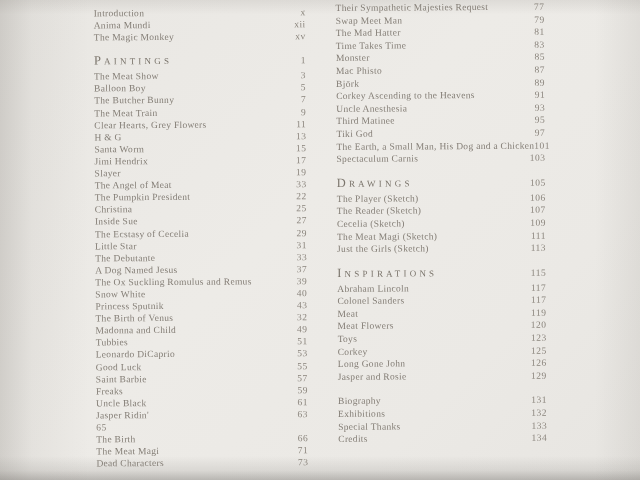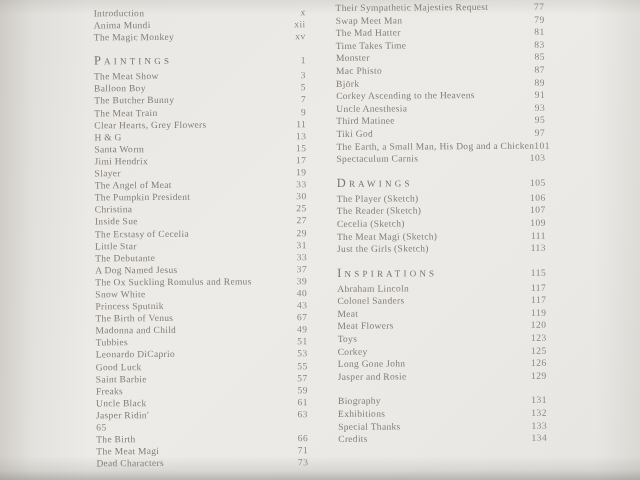--- a/index.html
+++ b/index.html
@@ -97,21 +97,21 @@
         <div class="row">
           <span class="label">Slayer</span>
           <span class="num">19</span>
         </div>
         <div class="row">
           <span class="label">The Angel of Meat</span>
           <span class="num">33</span>
         </div>
         <div class="row">
           <span class="label">The Pumpkin President</span>
-          <span class="num">30</span>
+          <span class="num">22</span>
         </div>
         <div class="row">
           <span class="label">Christina</span>
           <span class="num">25</span>
         </div>
         <div class="row">
           <span class="label">Inside Sue</span>
           <span class="num">27</span>
         </div>
         <div class="row">
@@ -137,21 +137,21 @@
         <div class="row">
           <span class="label">Snow White</span>
           <span class="num">40</span>
         </div>
         <div class="row">
           <span class="label">Princess Sputnik</span>
           <span class="num">43</span>
         </div>
         <div class="row">
           <span class="label">The Birth of Venus</span>
-          <span class="num">67</span>
+          <span class="num">32</span>
         </div>
         <div class="row">
           <span class="label">Madonna and Child</span>
           <span class="num">49</span>
         </div>
         <div class="row">
           <span class="label">Tubbies</span>
           <span class="num">51</span>
         </div>
         <div class="row">

